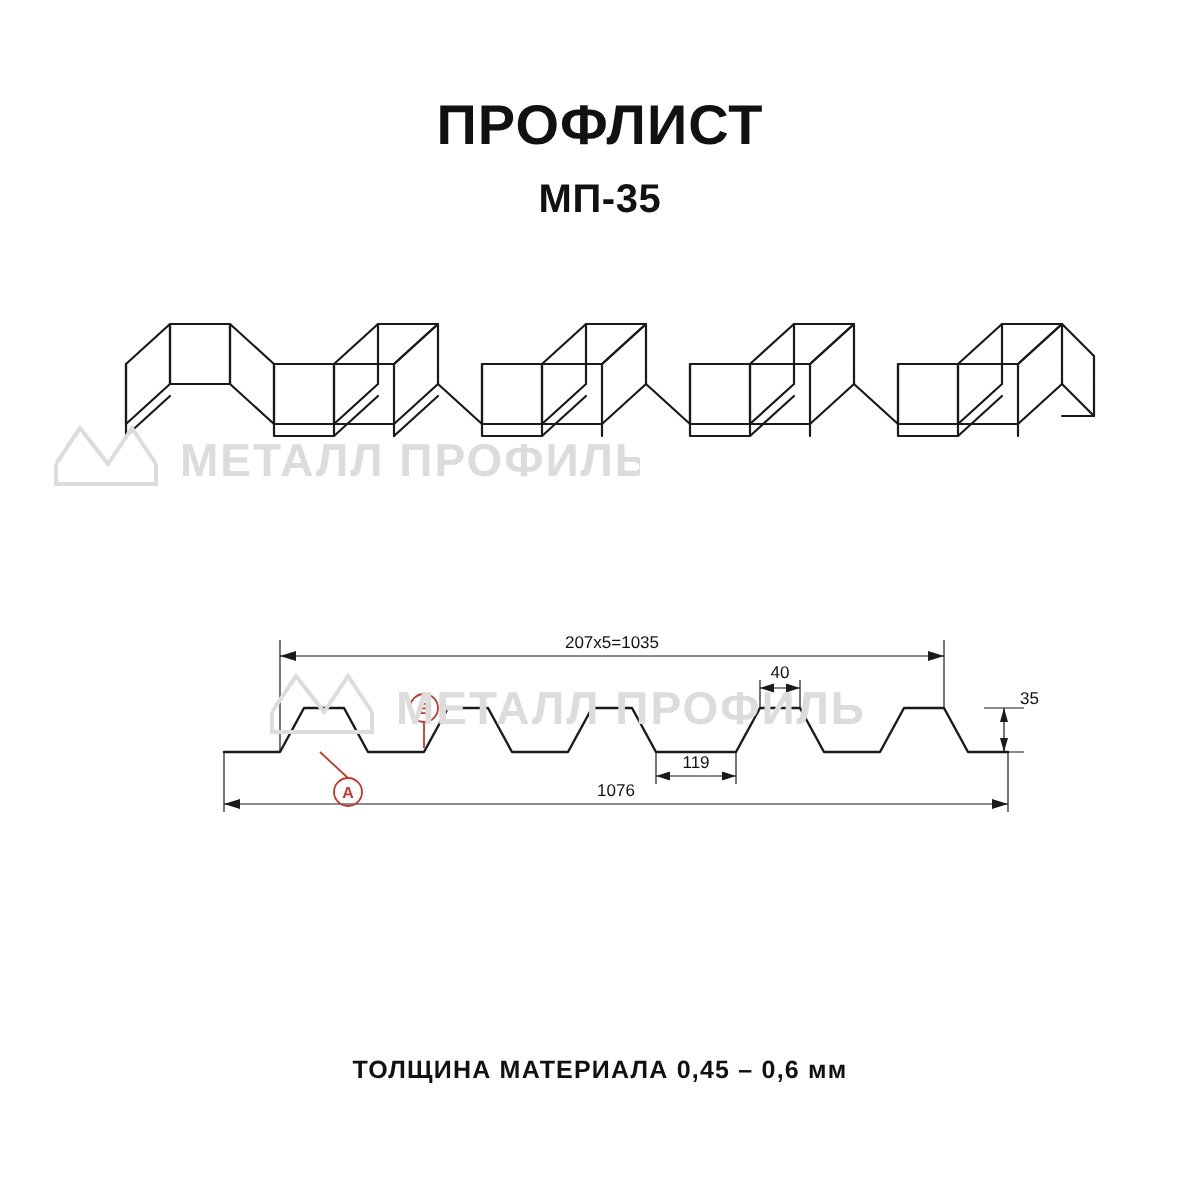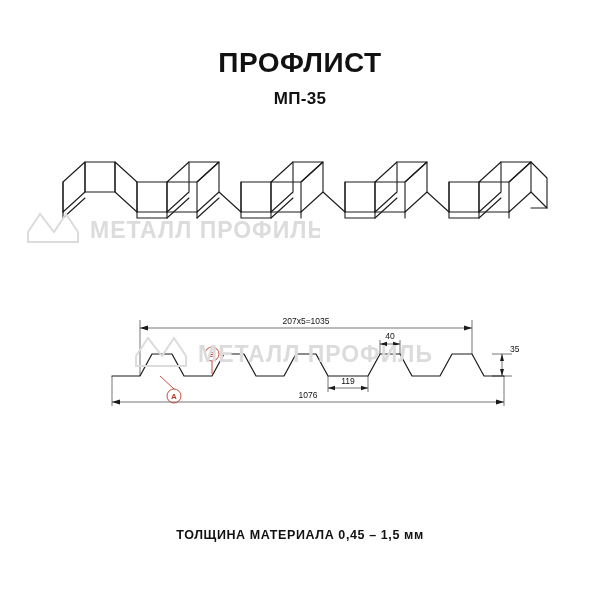--- a/index.html
+++ b/index.html
@@ -31,21 +31,21 @@
   }
   .title {
     font-size: 28px;
     font-weight: bold;
     letter-spacing: 0.5px;
     color: #111111;
     line-height: 1.1;
   }
   .subtitle {
     margin-top: 10px;
-    font-size: 17px;
+    font-size: 20px;
     font-weight: bold;
     color: #111111;
     letter-spacing: 0.3px;
   }
 
   
   .footer-note {
     position: absolute;
     left: 0;
     top: 528px;
@@ -245,15 +245,15 @@
   </svg>
 
   <svg class="watermark wm2" width="330" height="60" viewBox="0 0 330 60">
     <g class="wm-shape">
       <path d="M8 34 L20 16 L34 34 L46 16 L58 34"></path>
       <path d="M8 34 L8 44 L58 44 L58 34"></path>
     </g>
     <text class="wm-text" x="70" y="40">МЕТАЛЛ ПРОФИЛЬ</text>
   </svg>
 
-  <div class="footer-note">ТОЛЩИНА МАТЕРИАЛА 0,45 – 1,5 мм</div>
+  <div class="footer-note">ТОЛЩИНА МАТЕРИАЛА 0,45 – 0,6 мм</div>
 
 </div>
 
 </body></html>

